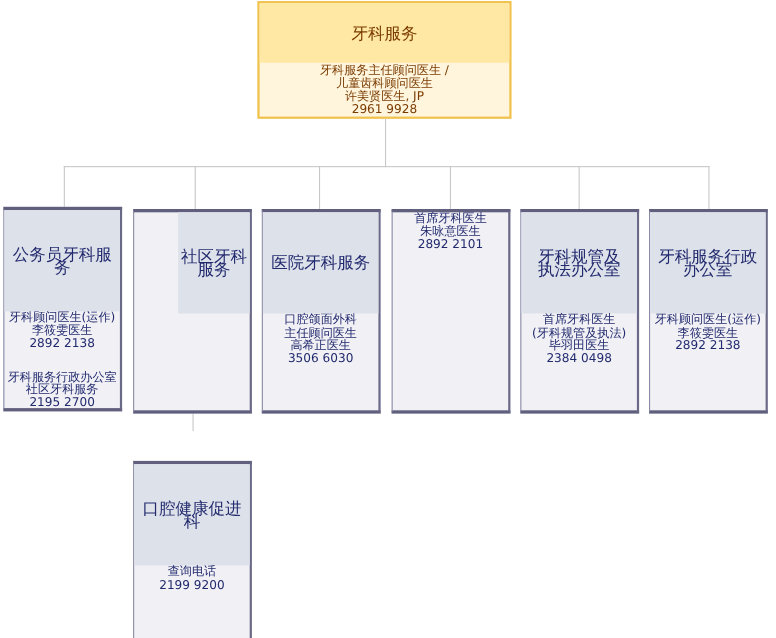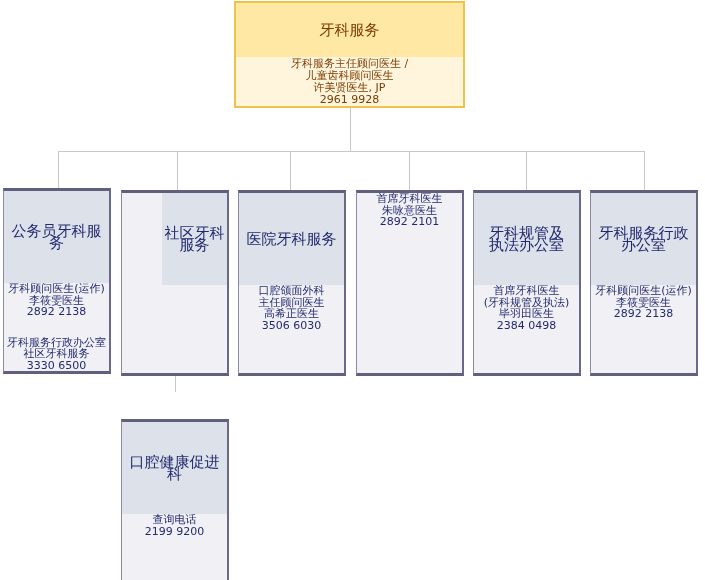--- a/index.html
+++ b/index.html
@@ -64,21 +64,21 @@
   <div class="node-head">公务员牙科服务</div>
   <div class="node-body">
     <div class="group">
       <div>牙科顾问医生(运作)</div>
       <div>李筱雯医生</div>
       <div>2892 2138</div>
     </div>
     <div class="group">
       <div>牙科服务行政办公室</div>
       <div>社区牙科服务</div>
-      <div>3330 6500</div>
+      <div>2195 2700</div>
     </div>
   </div>
 </div>
 
 <div class="node" style="left:121px;top:190px;padding-left:40px;">
   <div class="node-head">社区牙科服务</div>
   <div class="node-body"></div>
 </div>
 
 <div class="node" style="left:238px;top:190px;">

